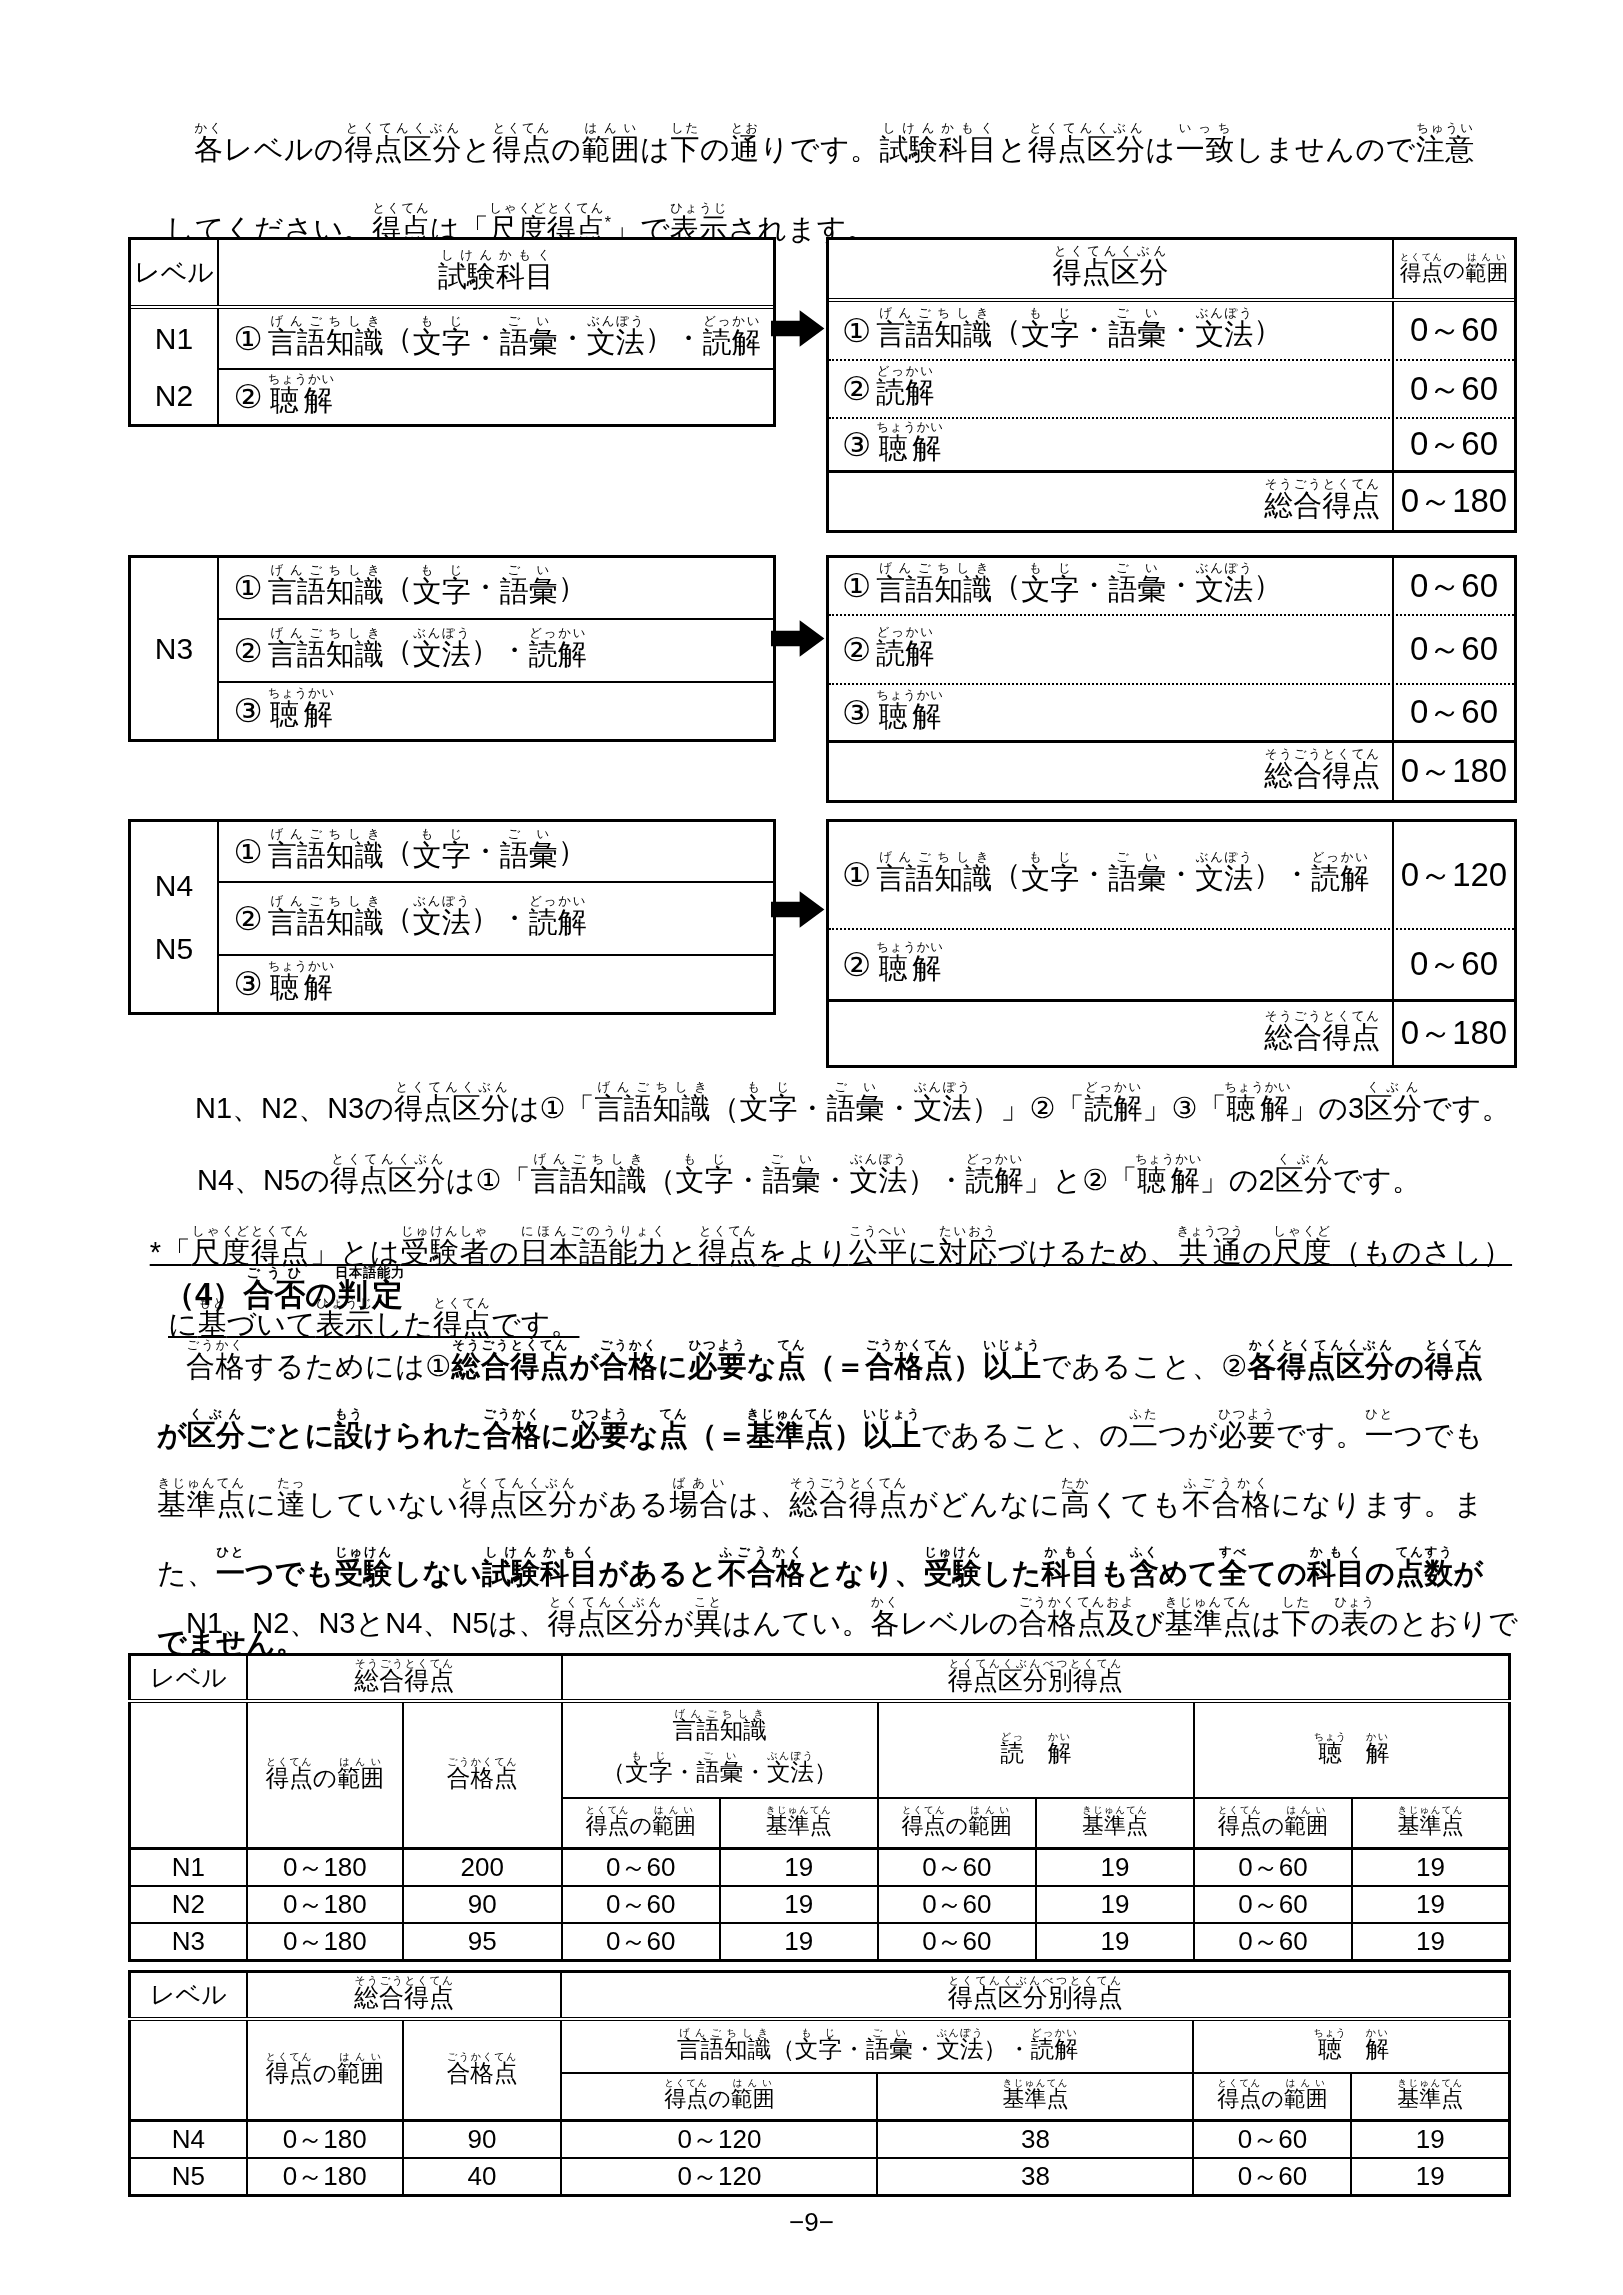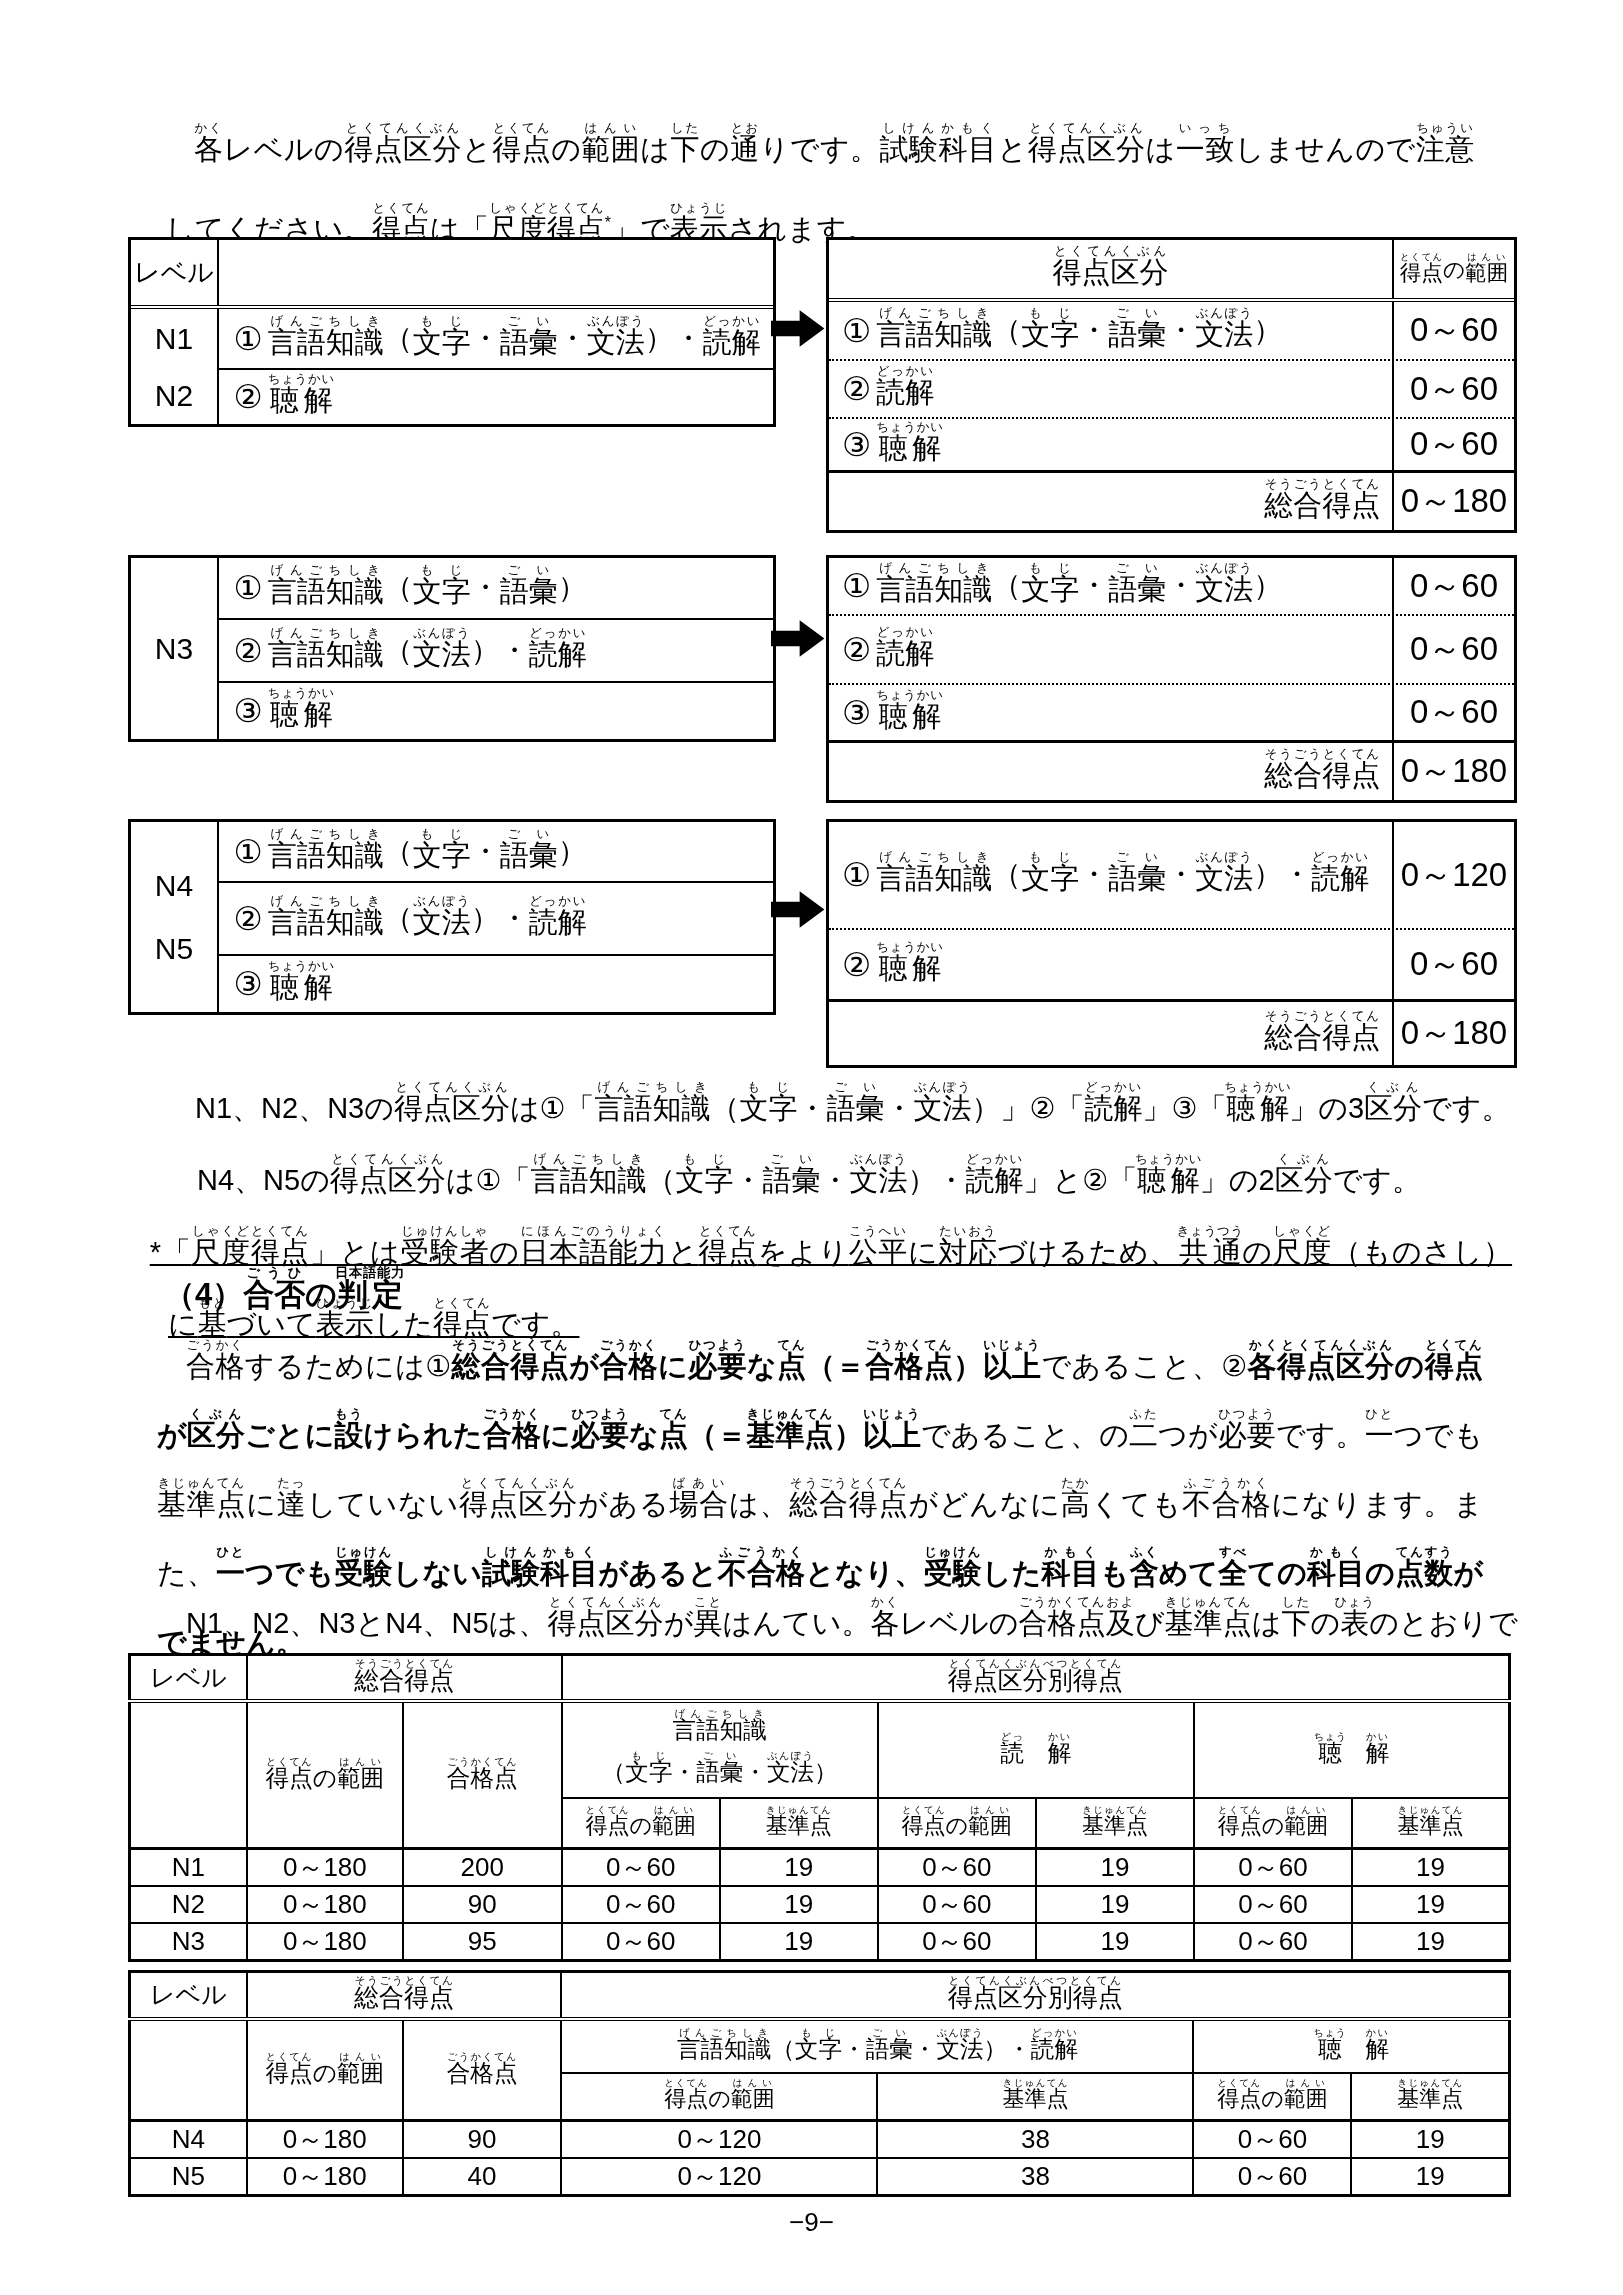--- a/index.html
+++ b/index.html
@@ -76,20 +76,23 @@
 <body>
 
 <div class="page">
 
   <div class="para" id="intro"><ruby>各<rt>かく</rt></ruby><span>レベルの</span><ruby>得点区分<rt>とくてんくぶん</rt></ruby><span>と</span><ruby>得点<rt>とくてん</rt></ruby><span>の</span><ruby>範囲<rt>はんい</rt></ruby><span>は</span><ruby>下<rt>した</rt></ruby><span>の</span><ruby>通<rt>とお</rt></ruby><span>りです。</span><ruby>試験科目<rt>しけんかもく</rt></ruby><span>と</span><ruby>得点区分<rt>とくてんくぶん</rt></ruby><span>は</span><ruby>一致<rt>いっち</rt></ruby><span>しませんので</span><ruby>注意<rt>ちゅうい</rt></ruby><span>してください。</span><ruby>得点<rt>とくてん</rt></ruby><span>は「</span><ruby>尺度得点<rt>しゃくどとくてん</rt></ruby><sup><span>*</span></sup><span>」で</span><ruby>表示<rt>ひょうじ</rt></ruby><span>されます。</span></div>
 
   <div class="tg" id="tg0">
       <div class="lt">
         <div class="lt-h" style="height: 65px;">
           <div class="lt-levelh">レベル</div>
+          <div class="lt-subjh">
+            <ruby>試験科目<rt>しけんかもく</rt></ruby>
+          </div>
         </div>
         <div class="lt-body">
           <div class="lt-levels">
             <div class="lvl-row" style="height: 59px;">N1</div>
             <div class="lvl-row" style="height: 56px;">N2</div>
           </div>
           <div class="lt-rows">
             <div class="lt-row" style="height: 59px;">
               <span class="circ">①</span>
               <ruby>言語知識<rt>げんごちしき</rt></ruby>

